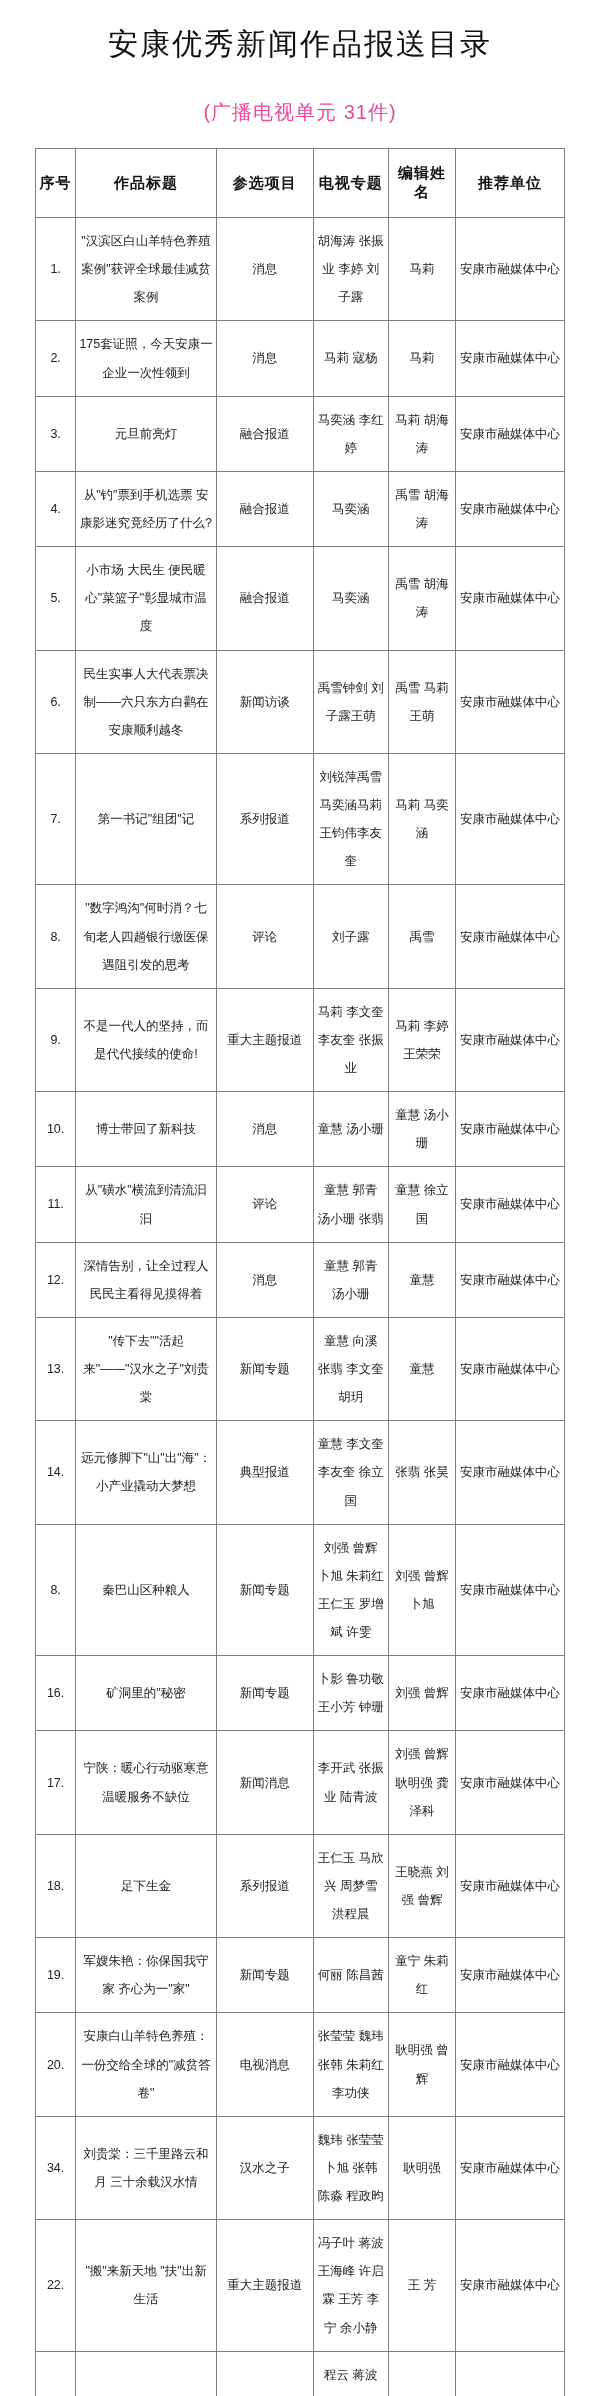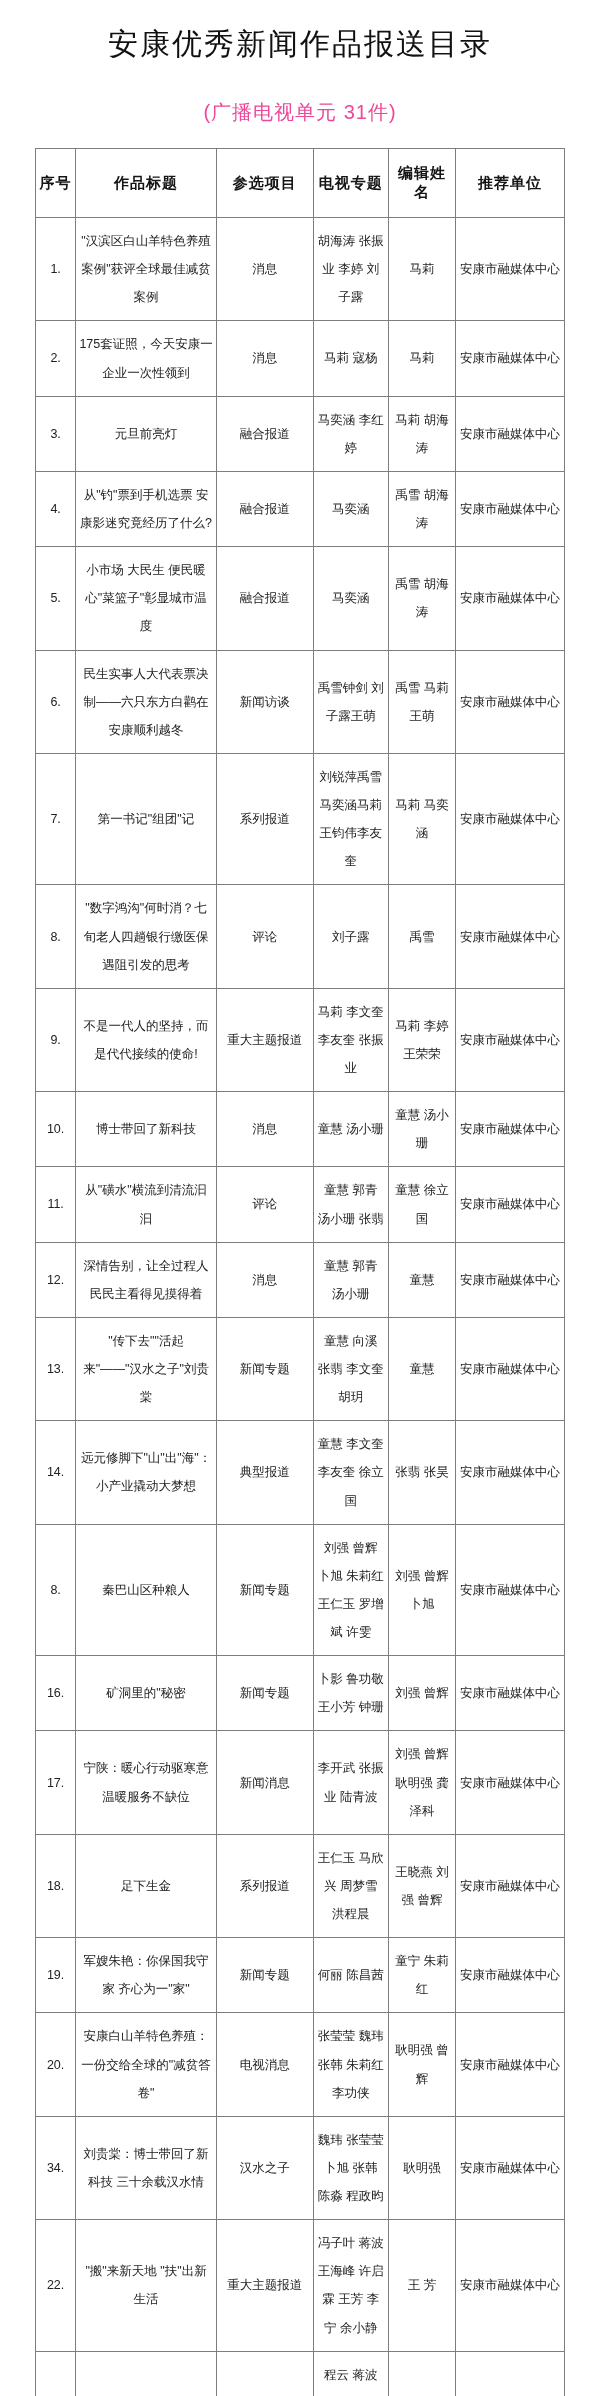--- a/index.html
+++ b/index.html
@@ -225,21 +225,21 @@
         <tr>
           <td class="cell-no">20.</td>
           <td class="cell-title">安康白山羊特色养殖：一份交给全球的"减贫答卷"</td>
           <td>电视消息</td>
           <td>张莹莹 魏玮 张韩 朱莉红 李功侠</td>
           <td>耿明强 曾辉</td>
           <td>安康市融媒体中心</td>
         </tr>
         <tr>
           <td class="cell-no">34.</td>
-          <td class="cell-title">刘贵棠：博士带回了新科技 三十余载汉水情</td>
+          <td class="cell-title">刘贵棠：三千里路云和月 三十余载汉水情</td>
           <td>汉水之子</td>
           <td>魏玮 张莹莹 卜旭 张韩 陈淼 程政昀</td>
           <td>耿明强</td>
           <td>安康市融媒体中心</td>
         </tr>
         <tr>
           <td class="cell-no">22.</td>
           <td class="cell-title">"搬"来新天地 "扶"出新生活</td>
           <td>重大主题报道</td>
           <td>冯子叶 蒋波 王海峰 许启霖 王芳 李宁 余小静</td>

